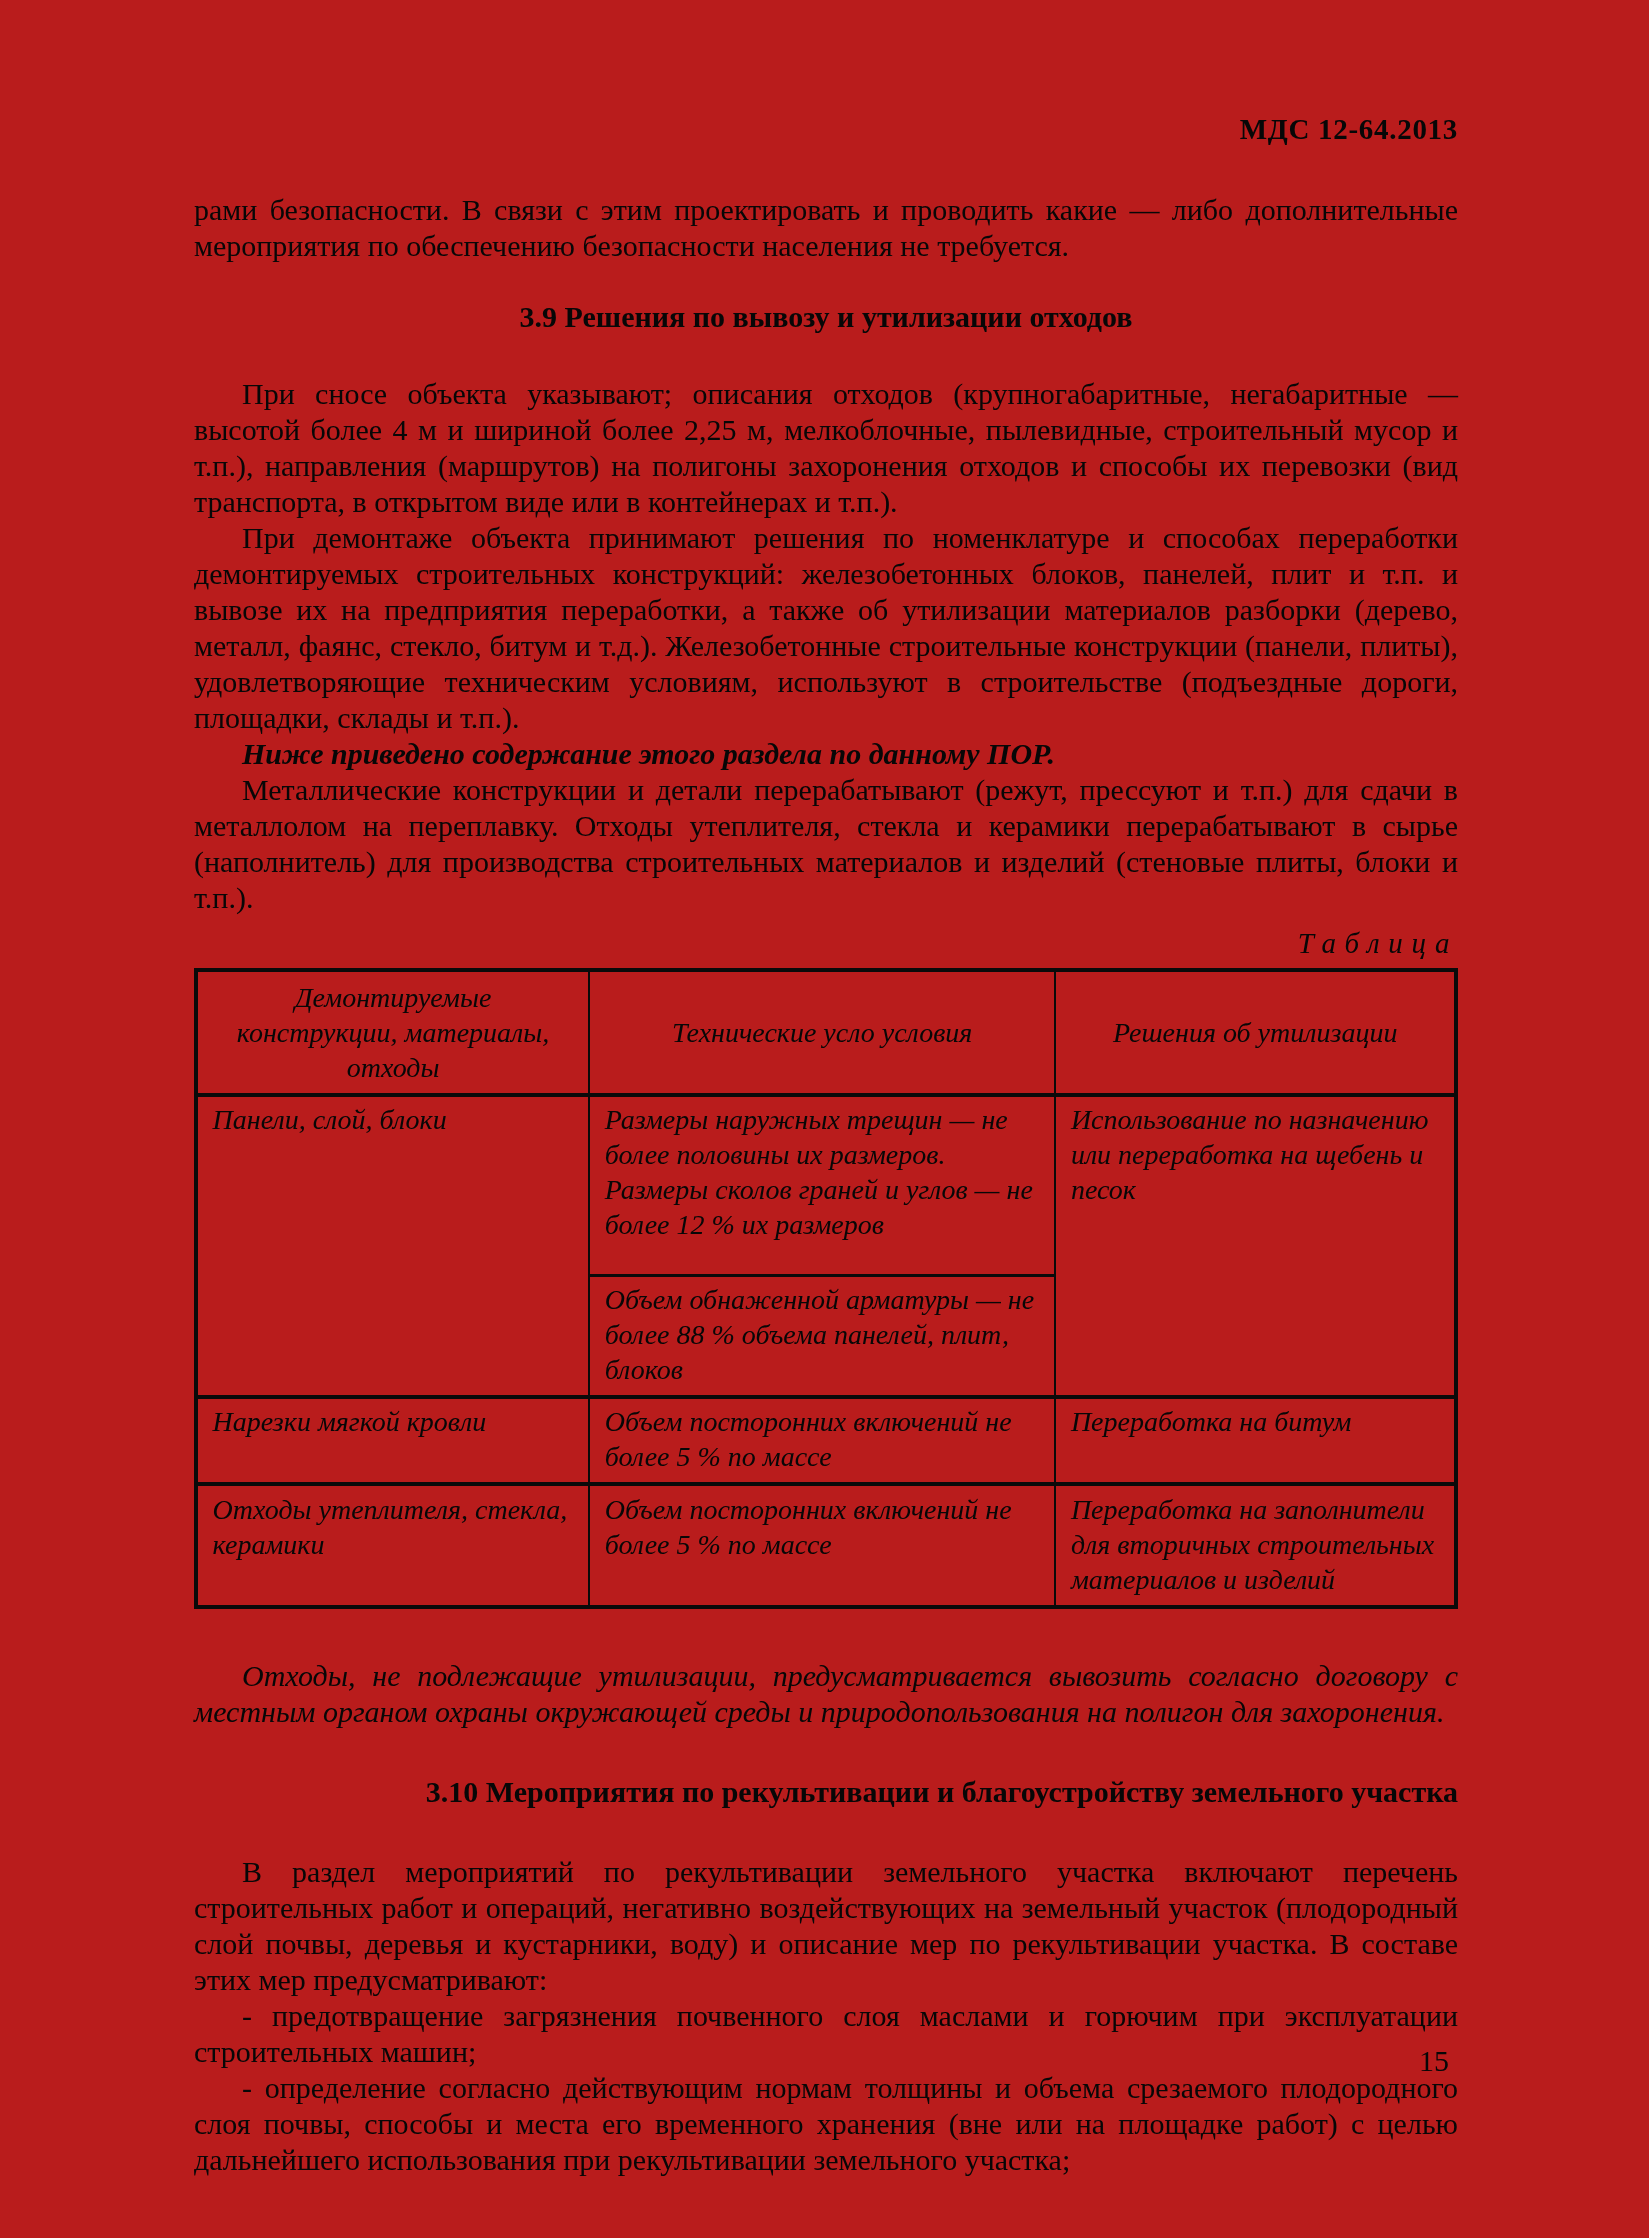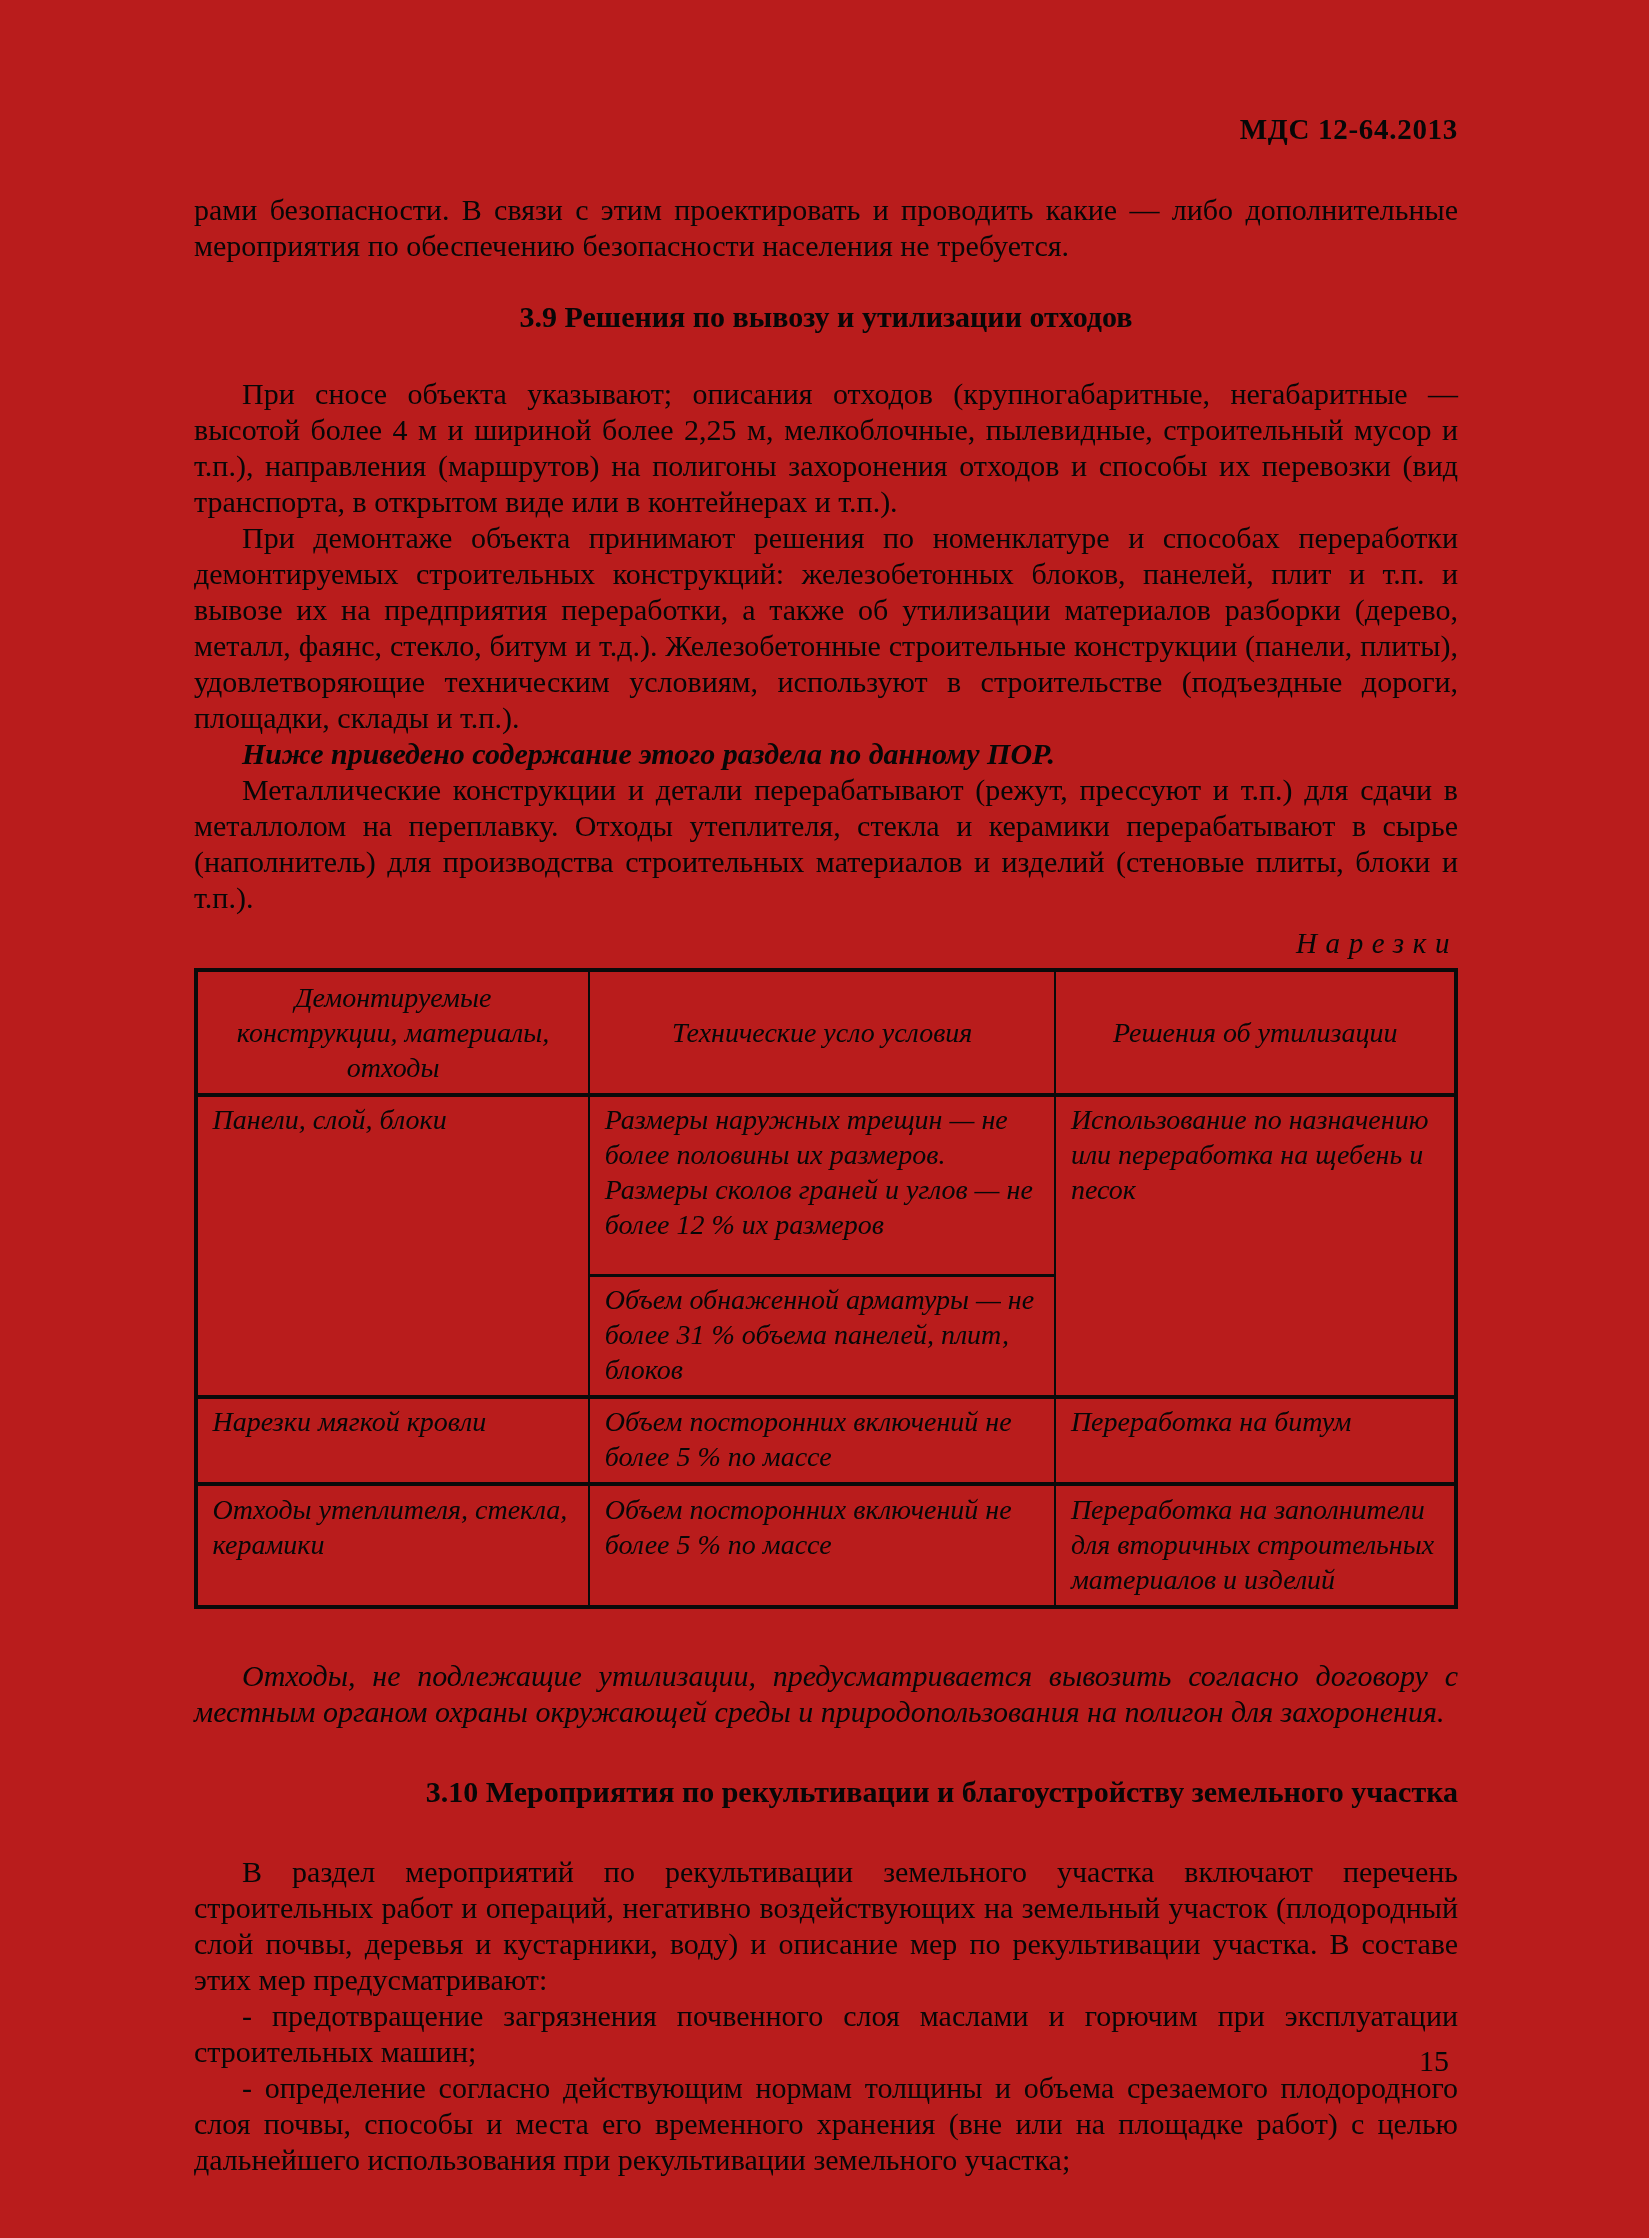--- a/index.html
+++ b/index.html
@@ -108,21 +108,21 @@
 
     <p class="indent">При сносе объекта указывают; описания отходов (крупногабаритные, негабаритные — высотой более 4 м и шириной более 2,25 м, мелкоблочные, пылевидные, строительный мусор и т.п.), направления (маршрутов) на полигоны захоронения отходов и способы их перевозки (вид транспорта, в открытом виде или в контейнерах и т.п.).</p>
 
     <p class="indent">При демонтаже объекта принимают решения по номенклатуре и способах переработки демонтируемых строительных конструкций: железобетонных блоков, панелей, плит и т.п. и вывозе их на предприятия переработки, а также об утилизации материалов разборки (дерево, металл, фаянс, стекло, битум и т.д.). Железобетонные строительные конструкции (панели, плиты), удовлетворяющие техническим условиям, используют в строительстве (подъездные дороги, площадки, склады и т.п.).</p>
 
     <p class="indent bold-italic">Ниже приведено содержание этого раздела по данному ПОР.</p>
 
     <p class="indent">Металлические конструкции и детали перерабатывают (режут, прессуют и т.п.) для сдачи в металлолом на переплавку. Отходы утеплителя, стекла и керамики перерабатывают в сырье (наполнитель) для производства строительных материалов и изделий (стеновые плиты, блоки и т.п.).</p>
 
 
-    <div class="table-label">Нарезки</div>
+    <div class="table-label">Таблица</div>
 
     <table class="tu">
       <colgroup>
         <col style="width:31.2%">
         <col style="width:37%">
         <col style="width:31.8%">
       </colgroup>
       <thead>
         <tr>
           <th>Демонтируемые конструкции, материалы, отходы</th>
@@ -130,21 +130,21 @@
           <th>Решения об утилизации</th>
         </tr>
       </thead>
       <tbody>
         <tr>
           <td rowspan="2">Панели, слой, блоки</td>
           <td class="sub-top">Размеры наружных трещин — не более половины их размеров. Размеры сколов граней и углов — не более 12 % их размеров</td>
           <td rowspan="2">Использование по назначению или переработка на щебень и песок</td>
         </tr>
         <tr>
-          <td class="sub-bottom">Объем обнаженной арматуры — не более 31 % объема панелей, плит, блоков</td>
+          <td class="sub-bottom">Объем обнаженной арматуры — не более 88 % объема панелей, плит, блоков</td>
         </tr>
         <tr>
           <td>Нарезки мягкой кровли</td>
           <td>Объем посторонних включений не более 5 % по массе</td>
           <td>Переработка на битум</td>
         </tr>
         <tr>
           <td>Отходы утеплителя, стекла, керамики</td>
           <td>Объем посторонних включений не более 5 % по массе</td>
           <td>Переработка на заполнители для вторичных строительных материалов и изделий</td>

